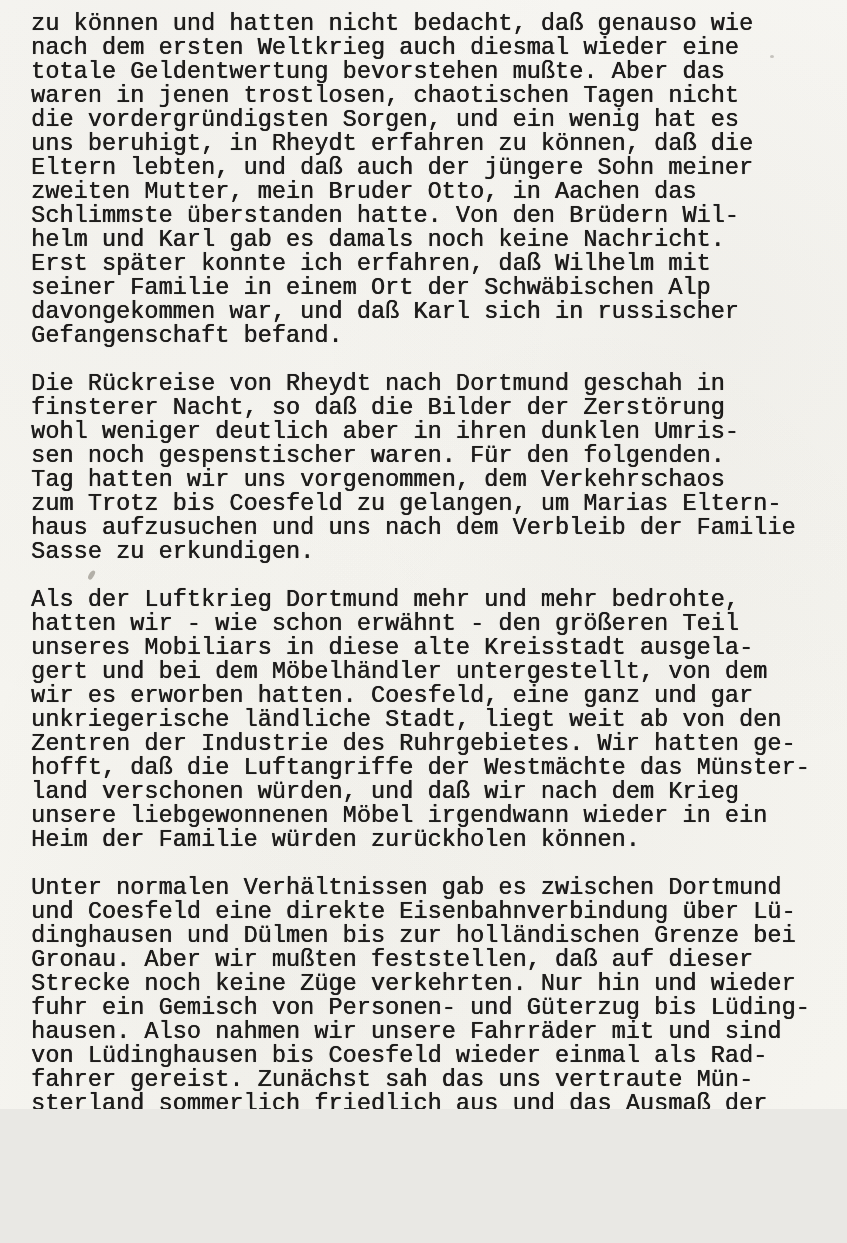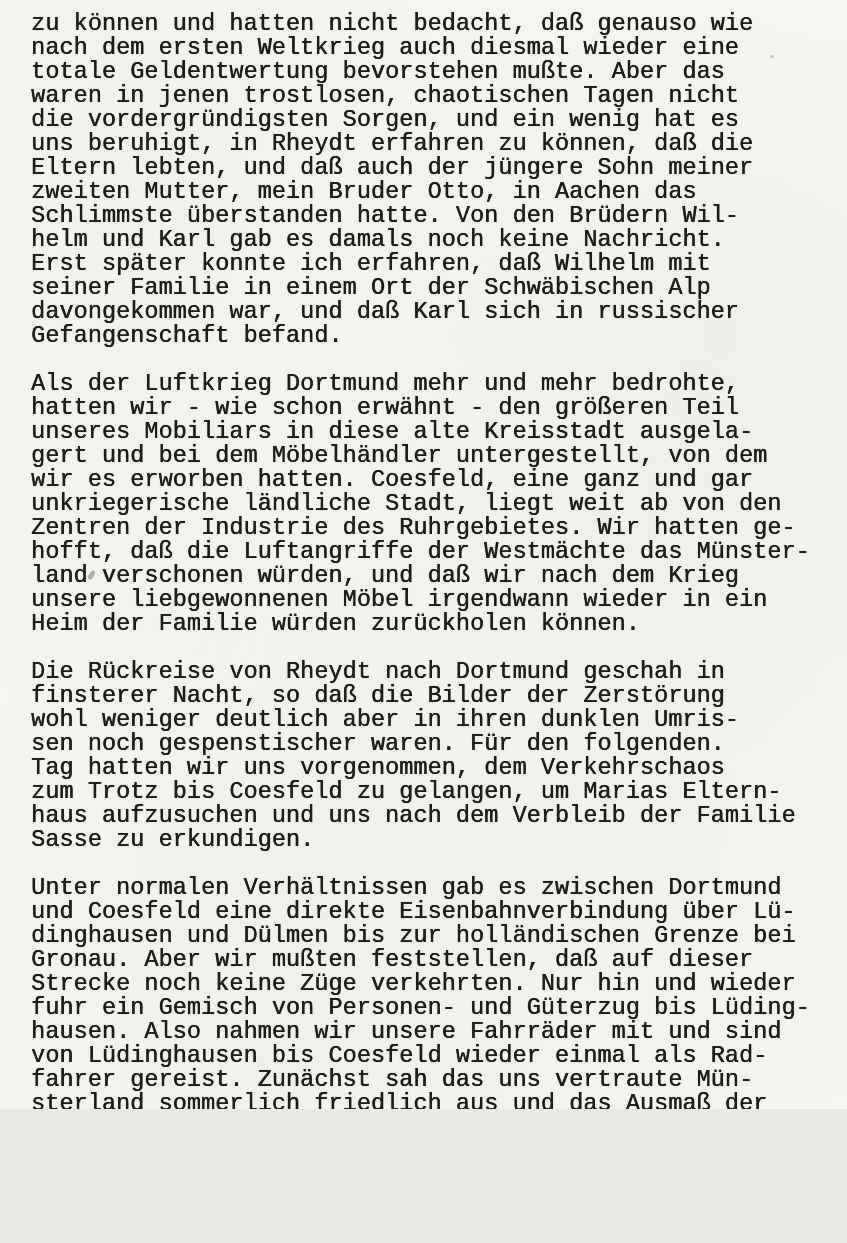--- a/index.html
+++ b/index.html
@@ -65,39 +65,39 @@
 die vordergründigsten Sorgen, und ein wenig hat es
 uns beruhigt, in Rheydt erfahren zu können, daß die
 Eltern lebten, und daß auch der jüngere Sohn meiner
 zweiten Mutter, mein Bruder Otto, in Aachen das
 Schlimmste überstanden hatte. Von den Brüdern Wil-
 helm und Karl gab es damals noch keine Nachricht.
 Erst später konnte ich erfahren, daß Wilhelm mit
 seiner Familie in einem Ort der Schwäbischen Alp
 davongekommen war, und daß Karl sich in russischer
 Gefangenschaft befand.</div>
+  <div class="para">Die Rückreise von Rheydt nach Dortmund geschah in
+finsterer Nacht, so daß die Bilder der Zerstörung
+wohl weniger deutlich aber in ihren dunklen Umris-
+sen noch gespenstischer waren. Für den folgenden.
+Tag hatten wir uns vorgenommen, dem Verkehrschaos
+zum Trotz bis Coesfeld zu gelangen, um Marias Eltern-
+haus aufzusuchen und uns nach dem Verbleib der Familie
+Sasse zu erkundigen.</div>
   <div class="para">Als der Luftkrieg Dortmund mehr und mehr bedrohte,
 hatten wir - wie schon erwähnt - den größeren Teil
 unseres Mobiliars in diese alte Kreisstadt ausgela-
 gert und bei dem Möbelhändler untergestellt, von dem
 wir es erworben hatten. Coesfeld, eine ganz und gar
 unkriegerische ländliche Stadt, liegt weit ab von den
 Zentren der Industrie des Ruhrgebietes. Wir hatten ge-
 hofft, daß die Luftangriffe der Westmächte das Münster-
 land verschonen würden, und daß wir nach dem Krieg
 unsere liebgewonnenen Möbel irgendwann wieder in ein
 Heim der Familie würden zurückholen können.</div>
-  <div class="para">Die Rückreise von Rheydt nach Dortmund geschah in
-finsterer Nacht, so daß die Bilder der Zerstörung
-wohl weniger deutlich aber in ihren dunklen Umris-
-sen noch gespenstischer waren. Für den folgenden.
-Tag hatten wir uns vorgenommen, dem Verkehrschaos
-zum Trotz bis Coesfeld zu gelangen, um Marias Eltern-
-haus aufzusuchen und uns nach dem Verbleib der Familie
-Sasse zu erkundigen.</div>
   <div class="para">Unter normalen Verhältnissen gab es zwischen Dortmund
 und Coesfeld eine direkte Eisenbahnverbindung über Lü-
 dinghausen und Dülmen bis zur holländischen Grenze bei
 Gronau. Aber wir mußten feststellen, daß auf dieser
 Strecke noch keine Züge verkehrten. Nur hin und wieder
 fuhr ein Gemisch von Personen- und Güterzug bis Lüding-
 hausen. Also nahmen wir unsere Fahrräder mit und sind
 von Lüdinghausen bis Coesfeld wieder einmal als Rad-
 fahrer gereist. Zunächst sah das uns vertraute Mün-
 sterland sommerlich friedlich aus und das Ausmaß der

